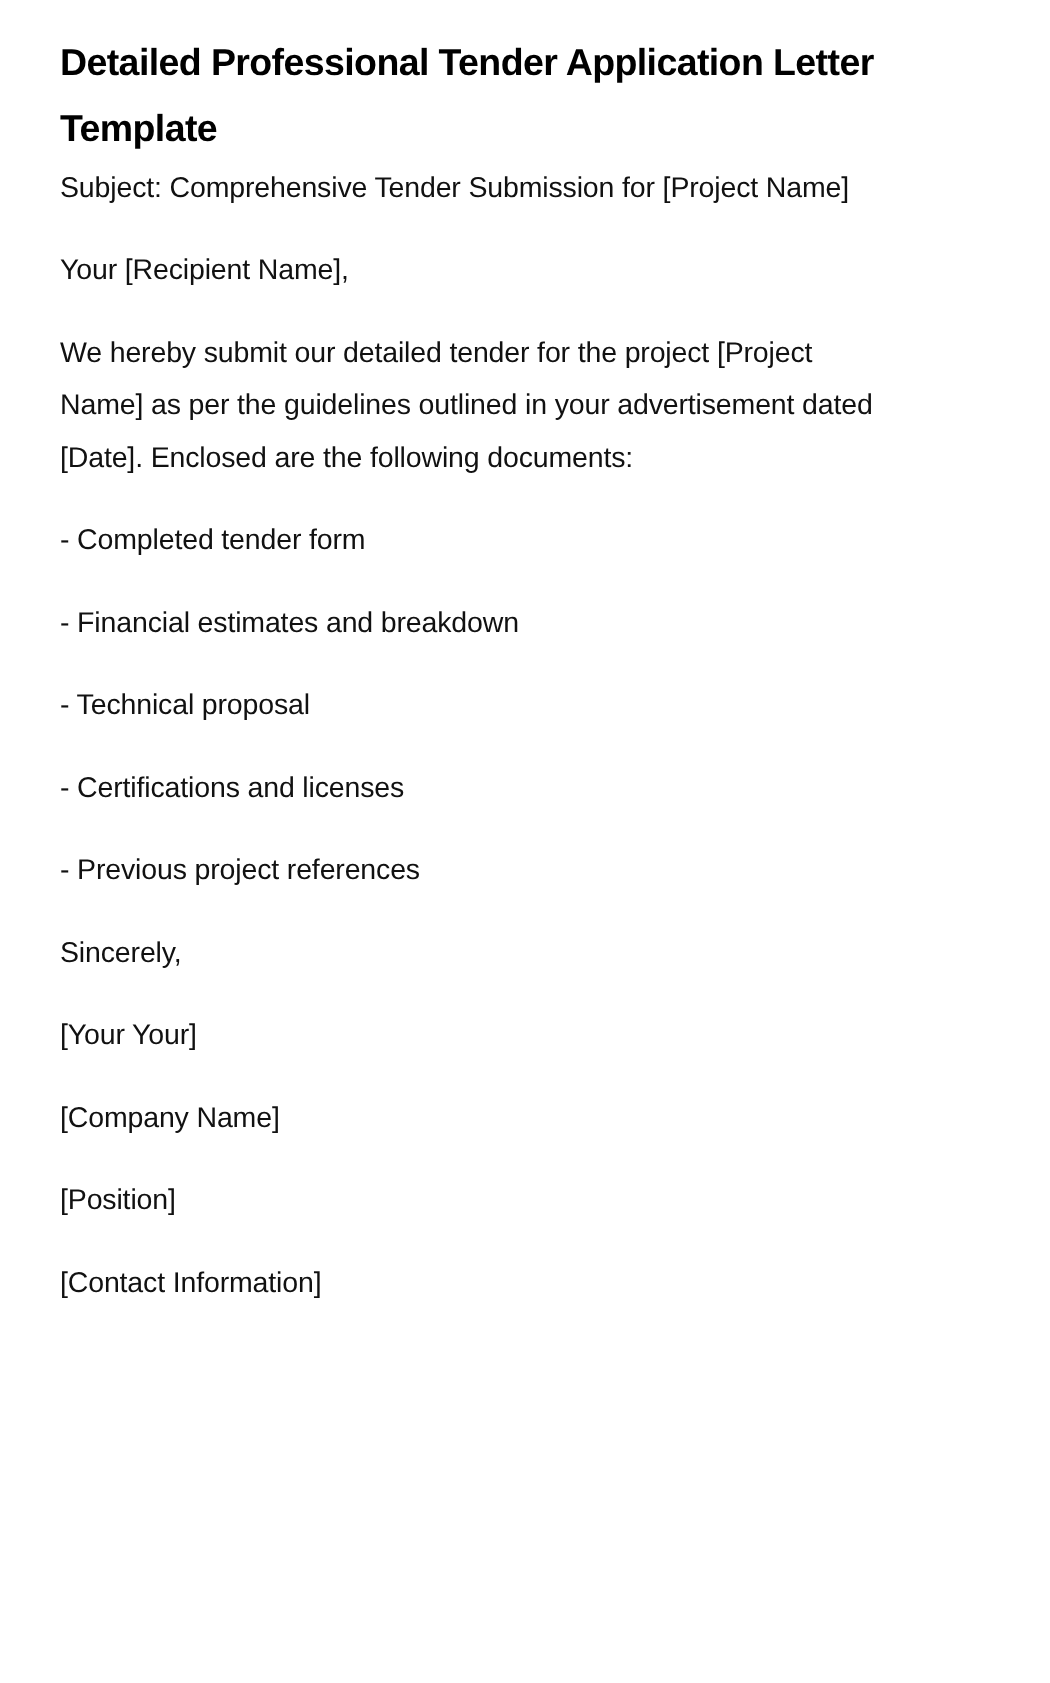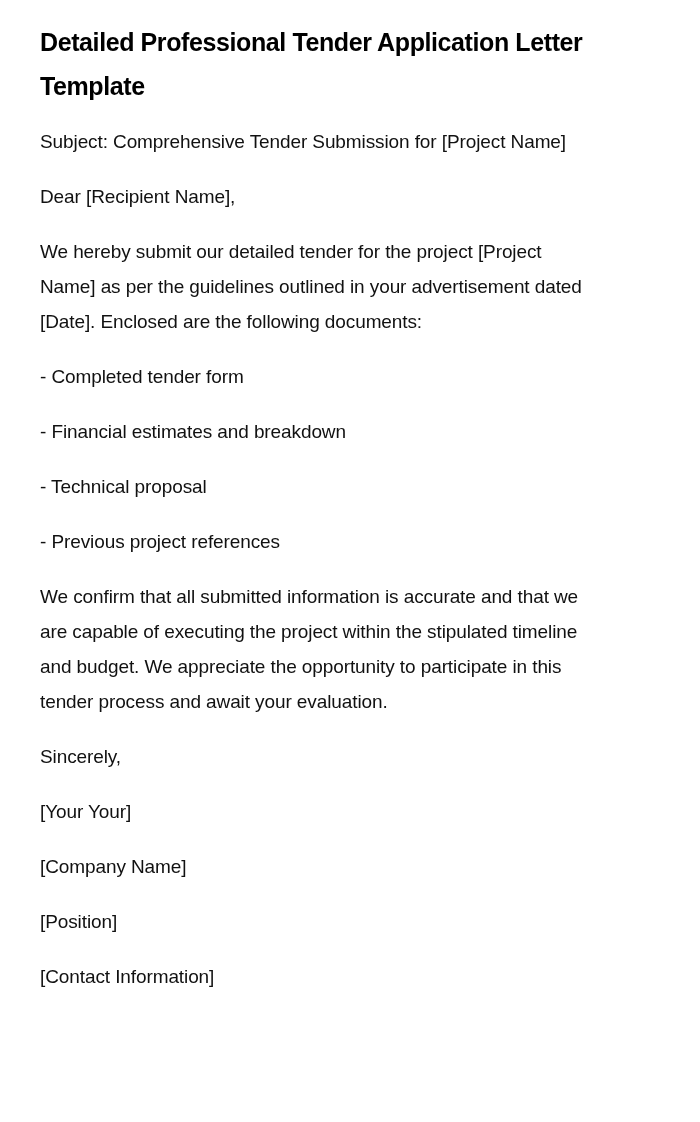--- a/index.html
+++ b/index.html
@@ -29,43 +29,43 @@
       color: #000000;
     }
     .para {
       font-size: 19px;
       line-height: 35px;
       margin: 0 0 20px 0;
       letter-spacing: -0.1px;
       color: #111111;
     }
     .para.first {
-      margin-top: 16px;
+      margin-top: 0;
     }
   </style>
 </head>
 <body>
 
 <div class="page">
   <h1 class="title">Detailed Professional Tender Application Letter Template</h1>
 
   <p class="para first">Subject: Comprehensive Tender Submission for [Project Name]</p>
 
-  <p class="para">Dear [Recipient Name],</p>
+  <p class="para">Your [Recipient Name],</p>
 
   <p class="para">We hereby submit our detailed tender for the project [Project Name] as per the guidelines outlined in your advertisement dated [Date]. Enclosed are the following documents:</p>
 
   <div>
     <p class="para">- Completed tender form</p>
     <p class="para">- Financial estimates and breakdown</p>
     <p class="para">- Technical proposal</p>
+    <p class="para">- Certifications and licenses</p>
     <p class="para">- Previous project references</p>
   </div>
 
-  <p class="para">We confirm that all submitted information is accurate and that we are capable of executing the project within the stipulated timeline and budget. We appreciate the opportunity to participate in this tender process and await your evaluation.</p>
 
   <p class="para">Sincerely,</p>
 
   <div>
     <p class="para">[Your Your]</p>
     <p class="para">[Company Name]</p>
     <p class="para">[Position]</p>
     <p class="para">[Contact Information]</p>
   </div>
 </div>

